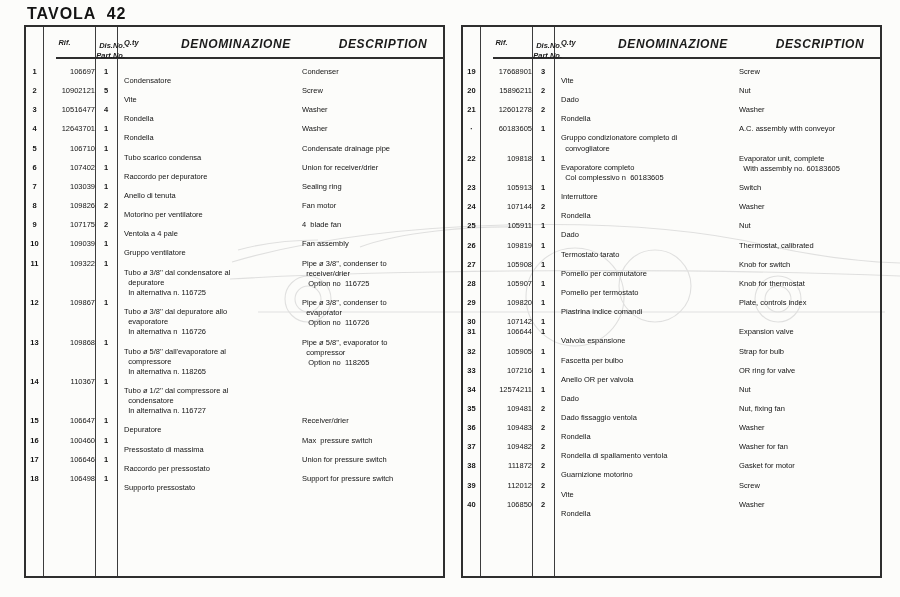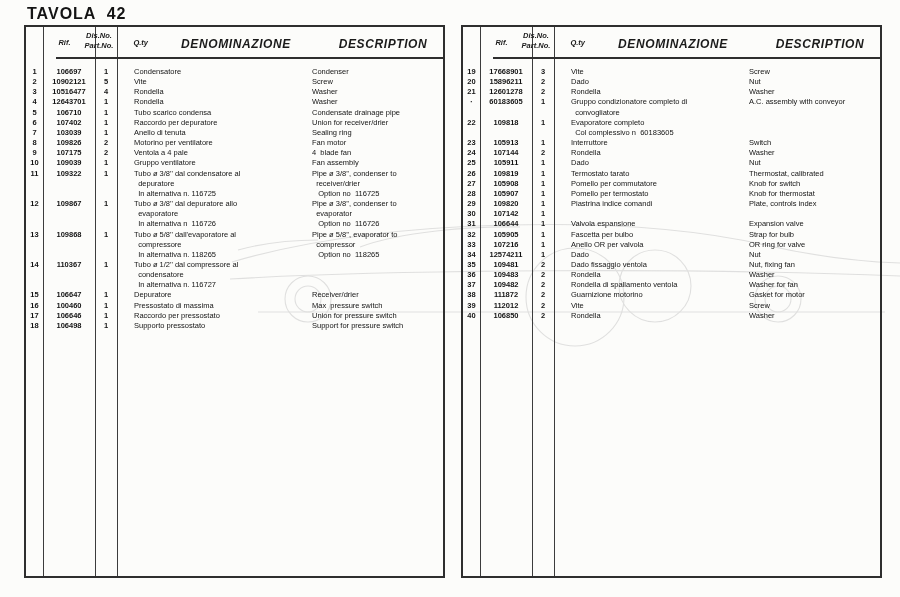--- a/index.html
+++ b/index.html
@@ -17,31 +17,31 @@
     position:absolute;top:25px;width:417px;height:549px;
     border:2px solid #2e2e2e;z-index:1;background:transparent;
   }
   .ptable.left{left:24px;}
   .ptable.right{left:461px;}
   .vline{position:absolute;top:0;bottom:0;width:1px;background:#3c3c3c;}
   .v1{left:17px;}.v2{left:69px;}.v3{left:91px;}
   .thead{position:absolute;top:0;left:0;right:0;height:30px;border-bottom:2px solid #2e2e2e;margin-left:30px;}
   .hlbl{position:absolute;font-style:italic;font-weight:bold;font-size:7.5px;color:#1a1a1a;}
   .h-rif{left:0;width:17px;top:11px;text-align:center;}
-  .h-dis{left:17px;width:52px;top:4px;text-align:center;line-height:9.5px;}
-  .h-qty{left:68px;width:24px;top:11px;text-align:right;}
+  .h-dis{left:17px;width:52px;top:14px;text-align:right;line-height:9.5px;}
+  .h-qty{left:68px;width:24px;top:11px;text-align:left;}
   .h-denom{left:91px;width:178px;top:10px;text-align:center;font-size:12px;letter-spacing:0.6px;}
   .h-desc{left:269px;right:2px;top:10px;text-align:center;font-size:12px;letter-spacing:0.6px;}
   .rows{position:absolute;top:32px;left:0;right:0;padding-top:8px;}
   .row{display:flex;align-items:flex-start;}
   .c-rif{flex:0 0 17px;text-align:center;font-weight:bold;}
-  .c-part{flex:0 0 52px;text-align:center;font-weight:bold;}
+  .c-part{flex:0 0 52px;text-align:right;font-weight:normal;}
   .c-qty{flex:0 0 22px;text-align:center;font-weight:bold;}
   .c-body{flex:1;display:flex;min-width:0;}
-  .c-denom{flex:0 0 177px;padding-left:17px;}
+  .c-denom{flex:0 0 177px;padding-left:7px;margin-top:9px;}
   .c-desc{flex:1;padding-left:1px;}
   .line{font-size:7.5px;line-height:10.15px;white-space:pre;}
   .b{font-weight:normal;}
 </style>
 </head>
 <body>
 
 <svg class="watermark" width="900" height="597" viewBox="0 0 900 597">
   <g stroke="#c9c9c9" fill="none" stroke-width="1.1" opacity="0.55">
     <path d="M232,262 C300,242 390,228 505,225 C625,222 705,231 765,245 C822,258 870,262 900,263"></path>
@@ -531,20 +531,24 @@
           <div class="line"><span>109818</span></div>
         </div>
         <div class="c-qty">
           <div class="line"><span>1</span></div>
         </div>
         <div class="c-body">
           <div class="c-denom">
             <div class="line"><span>Evaporatore completo</span></div>
             <div class="line"><span>  Col complessivo n  </span><span class="b">60183605</span></div>
           </div>
+          <div class="c-desc">
+            <div class="line"><span>Evaporator unit, complete</span></div>
+            <div class="line"><span>  With assembly no. </span><span class="b">60183605</span></div>
+          </div>
         </div>
       </div>
       <div class="row">
         <div class="c-rif">
           <div class="line"><span>23</span></div>
         </div>
         <div class="c-part">
           <div class="line"><span>105913</span></div>
         </div>
         <div class="c-qty">

